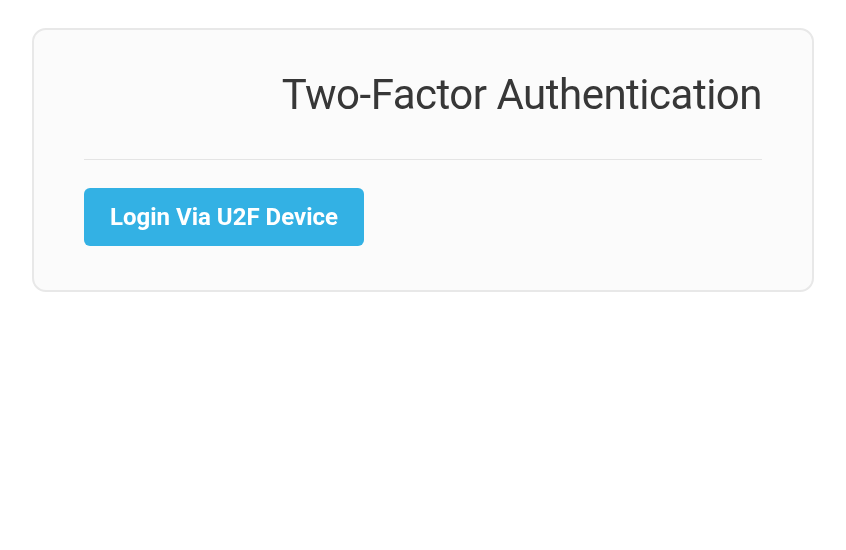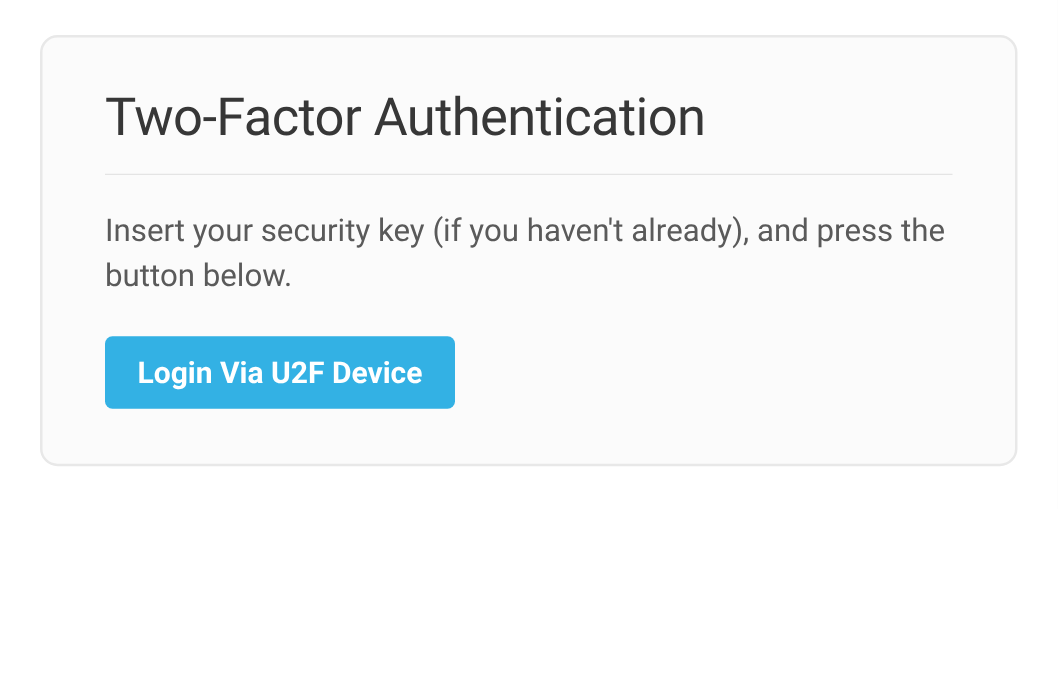--- a/index.html
+++ b/index.html
@@ -20,22 +20,23 @@
       border: 2px solid #e8e8e8;
       border-radius: 14px;
       padding: 40px 50px 44px 50px;
       background: #fbfbfb;
     }
     
     .main-title {
       font-size: 42px;
       font-weight: 400;
       color: #373737;
-      margin-bottom: 20px;
+      margin-bottom: 40px;
       letter-spacing: -0.5px;
+      text-align: right;
     }
     
     .divider {
       border: none;
       border-top: 1px solid #e4e4e4;
       margin-bottom: 28px;
     }
     
     .subtitle {
       font-size: 25px;
@@ -63,15 +64,14 @@
       cursor: pointer;
       font-family: inherit;
     }
   </style>
 </head>
 <body>
 
 <div class="card">
   <h1 class="main-title">Two-Factor Authentication</h1>
   <hr class="divider">
-  <p class="instruction">Insert your security key (if you haven't already), and press the button below.</p>
   <button class="login-button">Login Via U2F Device</button>
 </div>
 
 </body></html>

